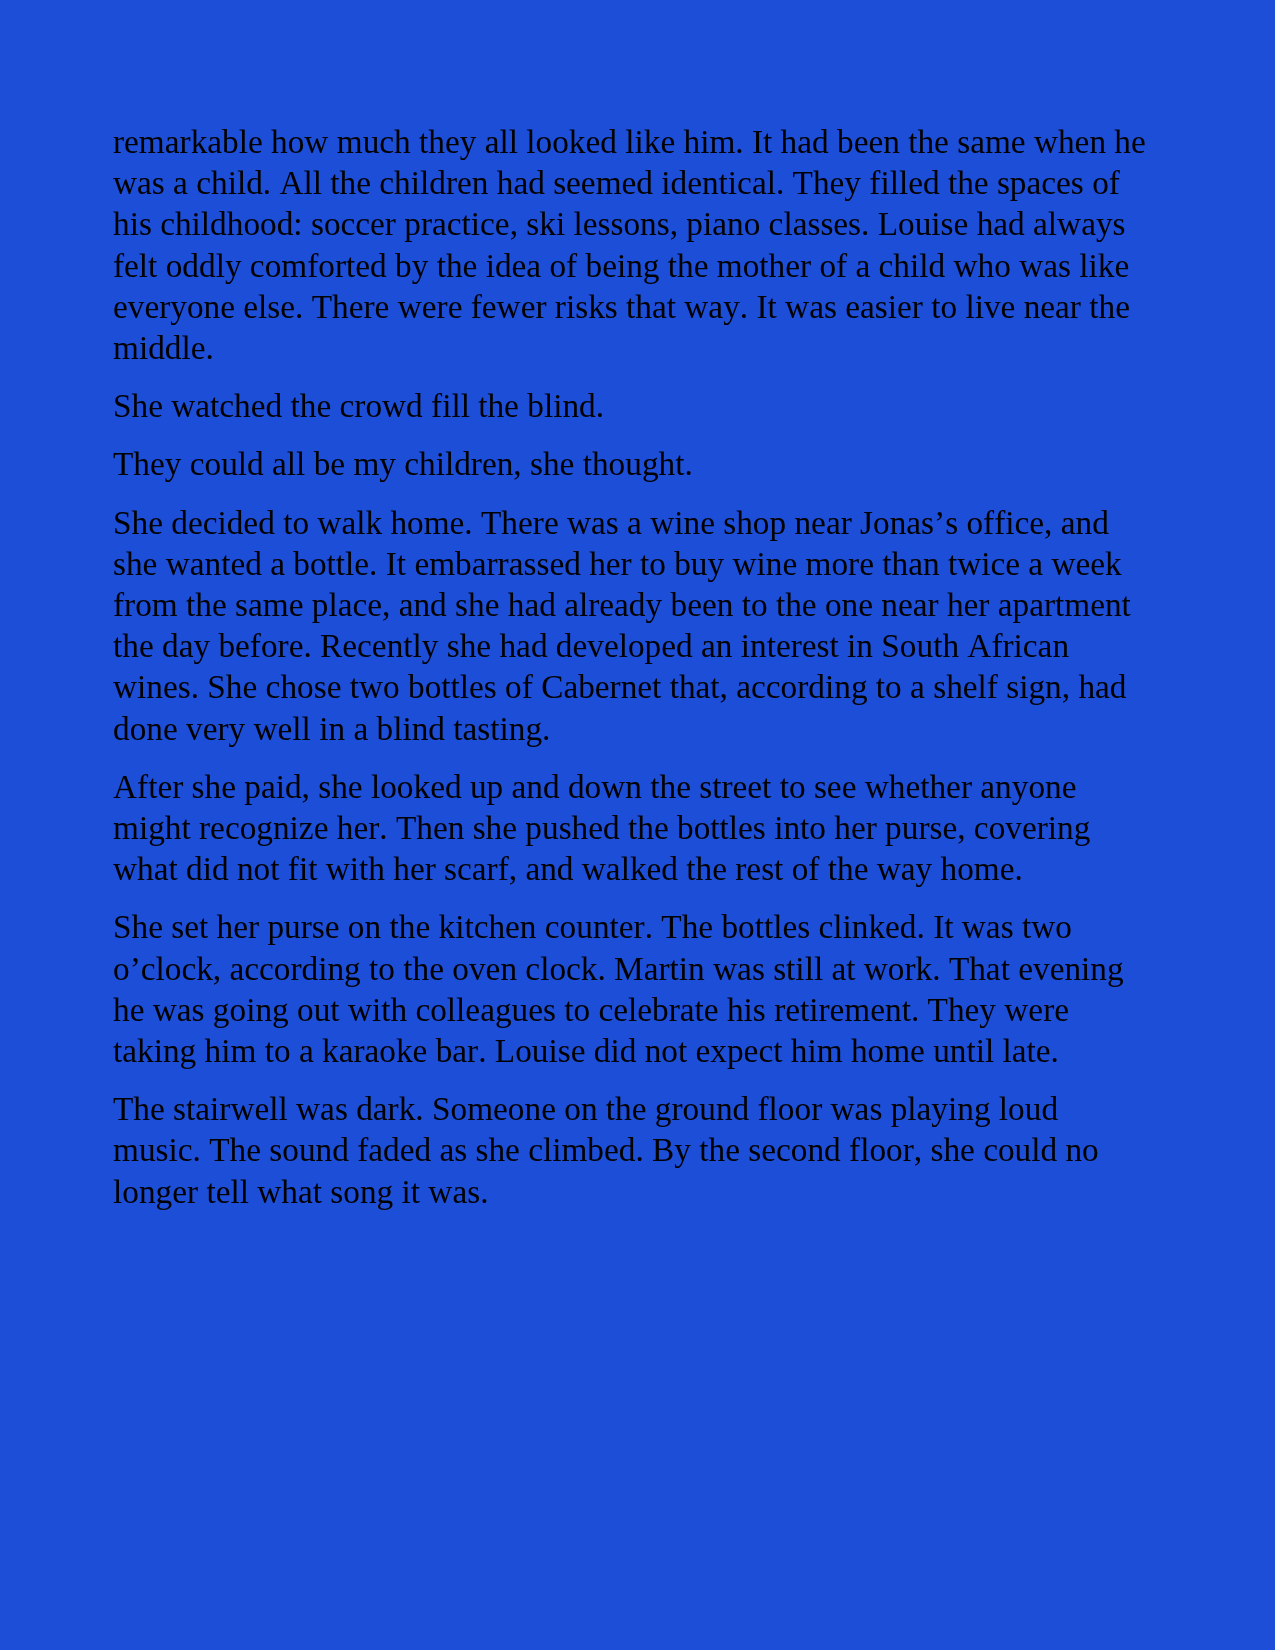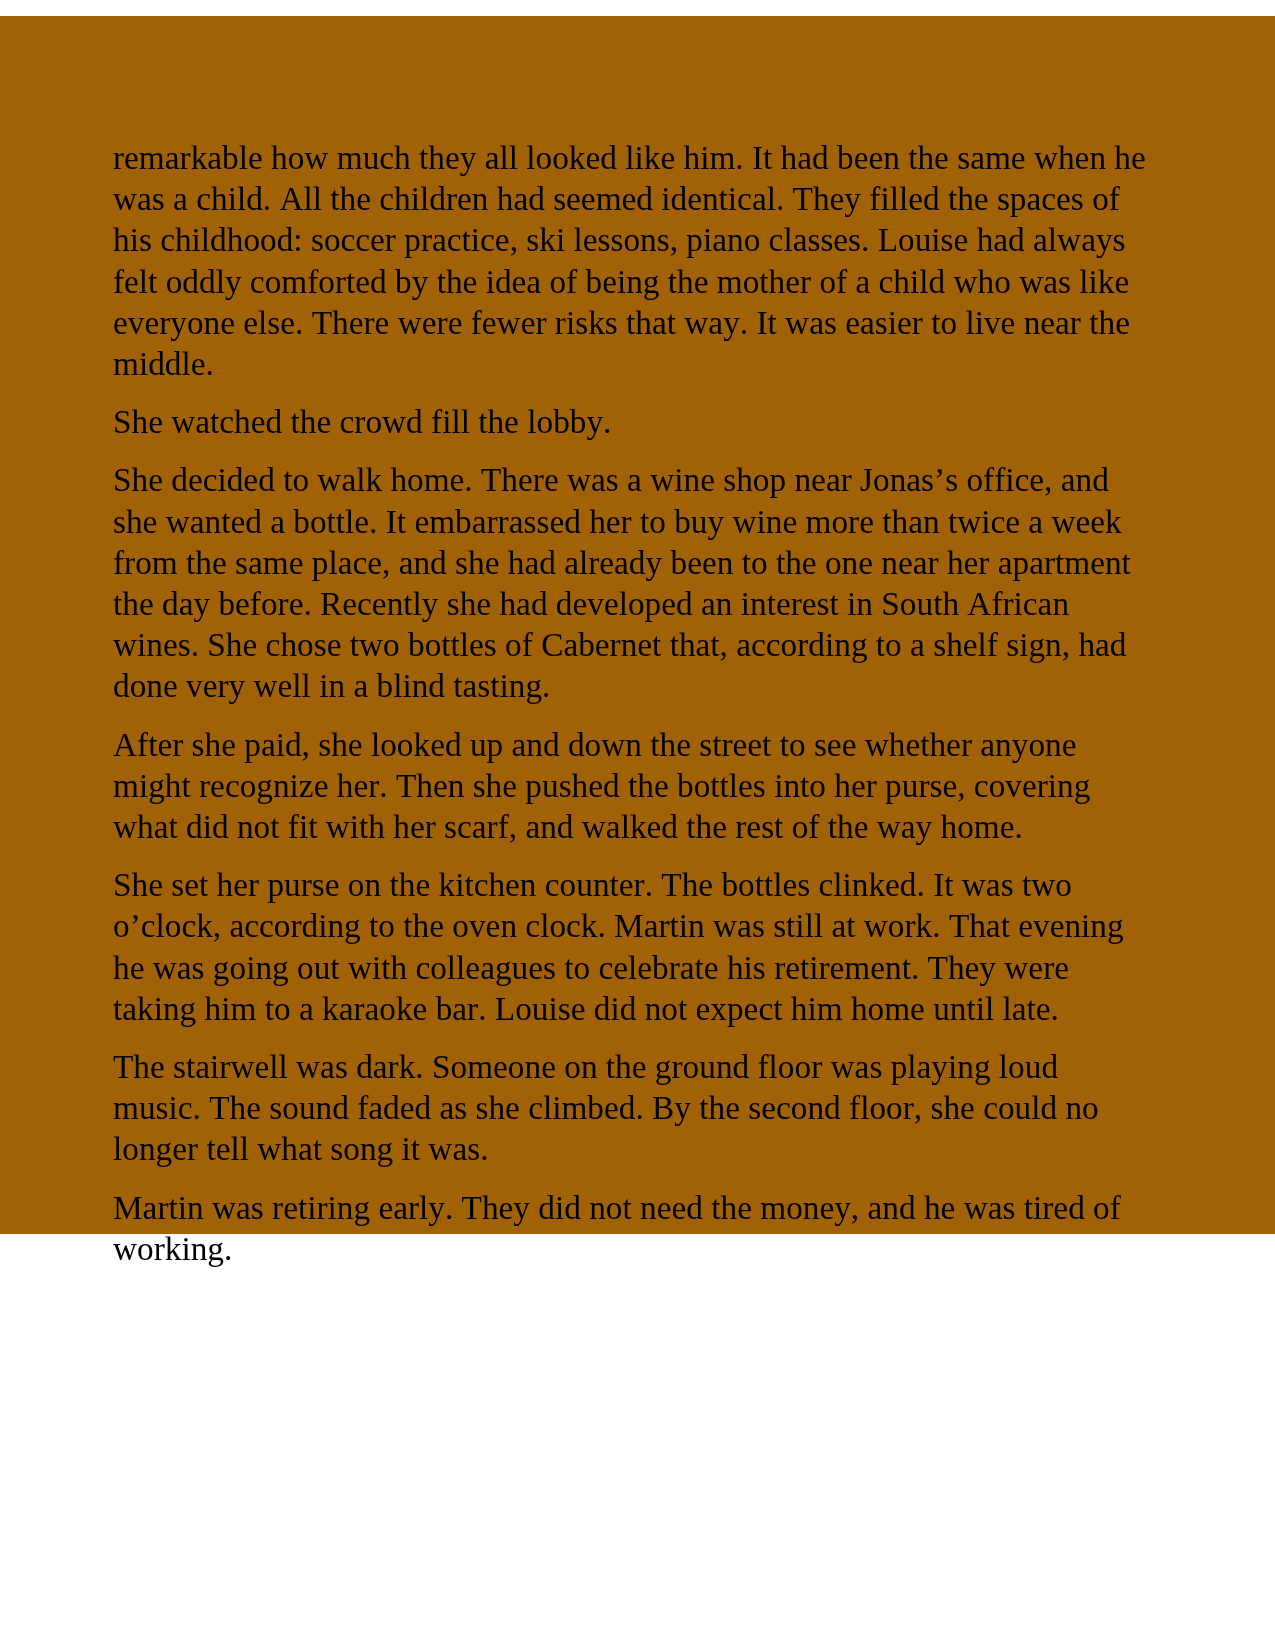--- a/index.html
+++ b/index.html
@@ -8,44 +8,43 @@
     background: #ffffff;
   }
   body {
     width: 1275px;
     height: 1650px;
     overflow: hidden;
   }
   .page {
     box-sizing: border-box;
     width: 1275px;
-    height: 1218px;
-    background: #a16207;
+    height: 1650px;
+    background: #1d4ed8;
     padding: 121px 124px 40px 113px;
-    margin-top: 16px;
   }
   .doc-text p {
     margin: 0 0 17px 0;
     padding: 0;
     font-family: "Liberation Serif", "DejaVu Serif", serif;
     font-size: 33.3px;
     line-height: 41.2px;
     color: #000000;
     text-align: left;
     font-kerning: none;
     font-variant-ligatures: none;
     word-spacing: normal;
   }
 </style>
 </head>
 <body>
 
 <div class="page">
   <div class="doc-text">
     <p>remarkable how much they all looked like him. It had been the same when he was a child. All the children had seemed identical. They filled the spaces of his childhood: soccer practice, ski lessons, piano classes. Louise had always felt oddly comforted by the idea of being the mother of a child who was like everyone else. There were fewer risks that way. It was easier to live near the middle.</p>
-    <p>She watched the crowd fill the lobby.</p>
+    <p>She watched the crowd fill the blind.</p>
+    <p>They could all be my children, she thought.</p>
     <p>She decided to walk home. There was a wine shop near Jonas’s office, and she wanted a bottle. It embarrassed her to buy wine more than twice a week from the same place, and she had already been to the one near her apartment the day before. Recently she had developed an interest in South African wines. She chose two bottles of Cabernet that, according to a shelf sign, had done very well in a blind tasting.</p>
     <p>After she paid, she looked up and down the street to see whether anyone might recognize her. Then she pushed the bottles into her purse, covering what did not fit with her scarf, and walked the rest of the way home.</p>
     <p>She set her purse on the kitchen counter. The bottles clinked. It was two o’clock, according to the oven clock. Martin was still at work. That evening he was going out with colleagues to celebrate his retirement. They were taking him to a karaoke bar. Louise did not expect him home until late.</p>
     <p>The stairwell was dark. Someone on the ground floor was playing loud music. The sound faded as she climbed. By the second floor, she could no longer tell what song it was.</p>
-    <p>Martin was retiring early. They did not need the money, and he was tired of working.</p>
   </div>
 </div>
 
 </body></html>

